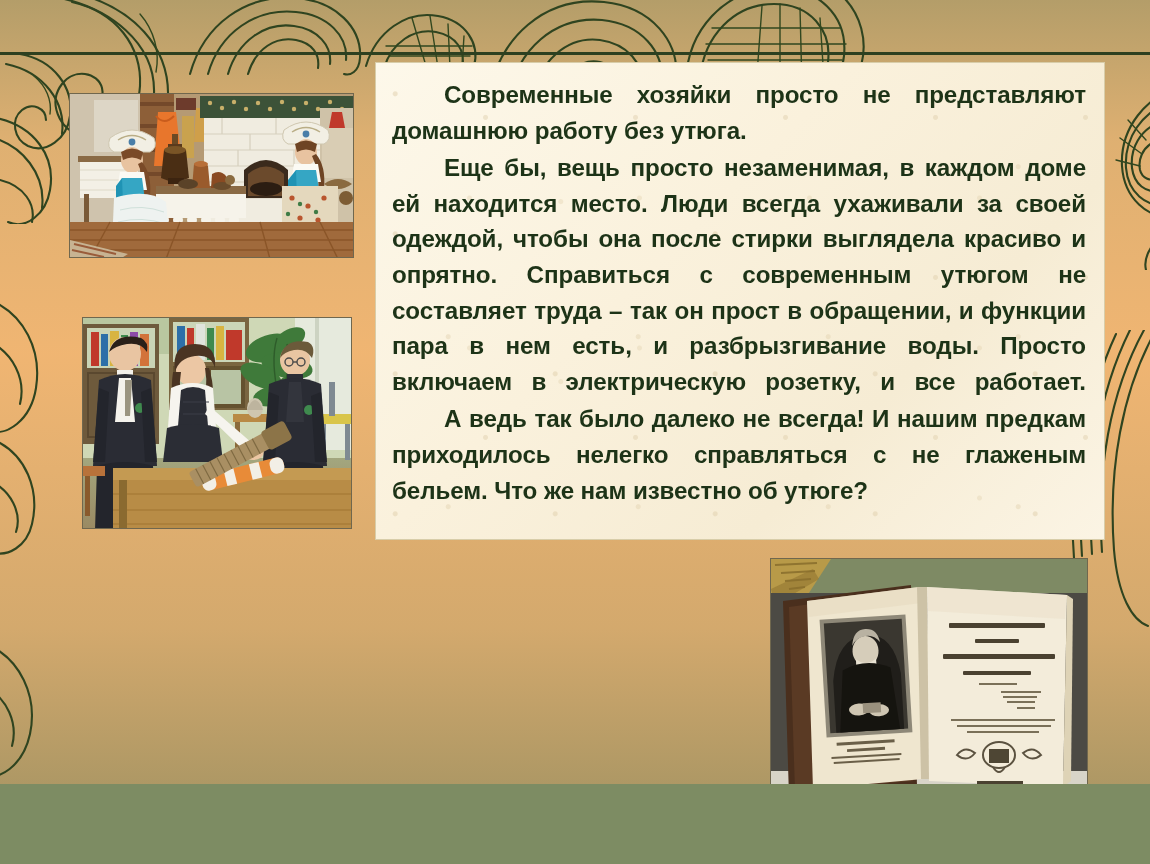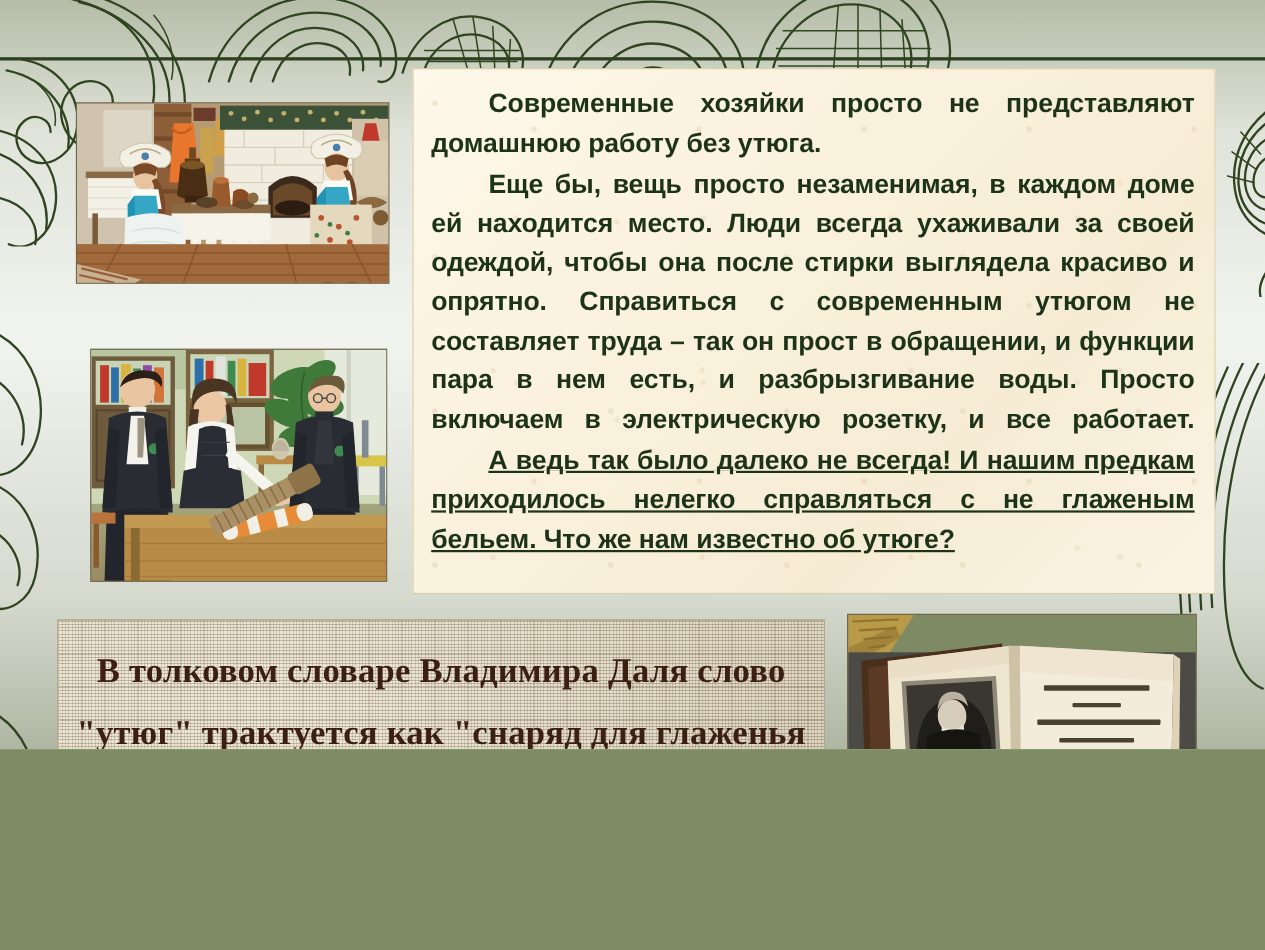--- a/index.html
+++ b/index.html
@@ -14,22 +14,22 @@
     font-family: "Liberation Sans", sans-serif;
     background: #7d8c63;
     position: relative;
   }
 
   
   #slide {
     position: absolute;
     inset: 0;
     width: 1150px;
-    height: 681px;
-    background: #ffffff;
+    height: 784px;
+    background: #fdba74;
     overflow: hidden;
   }
 
   
   .bg-tone {
     position: absolute;
     inset: 0;
     background:
       linear-gradient(180deg,
         rgba(120,134,96,0.55) 0%,
@@ -101,21 +101,21 @@
     font-size: 24.2px;
     line-height: 35.6px;
     text-align: justify;
     text-indent: 52px;
     letter-spacing: -0.1px;
     margin: 0;
   }
   .body-par.p2 { margin-top: 2px; }
   .body-par.p3 { margin-top: 2px; }
   
-  .body-par:last-child { text-align-last: left; text-decoration: underline; }
+  .body-par:last-child { text-align-last: left; }
   .body-par.p1 { text-align-last: left; }
   .body-par.p2 { text-align-last: justify; }
 
   
   .photo {
     position: absolute;
     overflow: hidden;
     background: #8d7f63;
     border: 1px solid rgba(60,60,40,0.35);
   }
@@ -616,23 +616,20 @@
       </svg>
     </div>
   </div>
 
   <div id="text-panel">
     <p class="body-par p1">Современные хозяйки просто не представляют домашнюю работу без утюга.</p>
     <p class="body-par p2">Еще бы, вещь просто незаменимая, в каждом доме ей находится место. Люди всегда ухаживали за своей одеждой, чтобы она после стирки выглядела красиво и опрятно. Справиться с современным утюгом не составляет труда – так он прост в обращении, и функции пара в нем есть, и разбрызгивание воды. Просто включаем в электрическую розетку, и все работает.</p>
     <p class="body-par p3">А ведь так было далеко не всегда! И нашим предкам приходилось нелегко справляться с не глаженым бельем. Что же нам известно об утюге?</p>
   </div>
 
-  <div id="quote-box">
-    <div id="quote-text">В толковом словаре Владимира Даля слово "утюг" трактуется как "снаряд для глаженья белья и одежды".</div>
-  </div>
 
   <div class="photo" id="photo-book">
     <div class="scene">
       <svg width="318" height="250" viewBox="0 0 318 250" preserveAspectRatio="none">
         <rect x="0" y="0" width="318" height="250" fill="#7e8a64"></rect>
 
         <g>
           <path d="M0,0 L60,0 L34,40 L0,44 Z" fill="#b89a48"></path>
           <g stroke="#8f7430" stroke-width="2" fill="none">
             <path d="M4,6 L46,4 M10,14 L44,12 M14,22 L40,20 M18,30 L34,28"></path>

